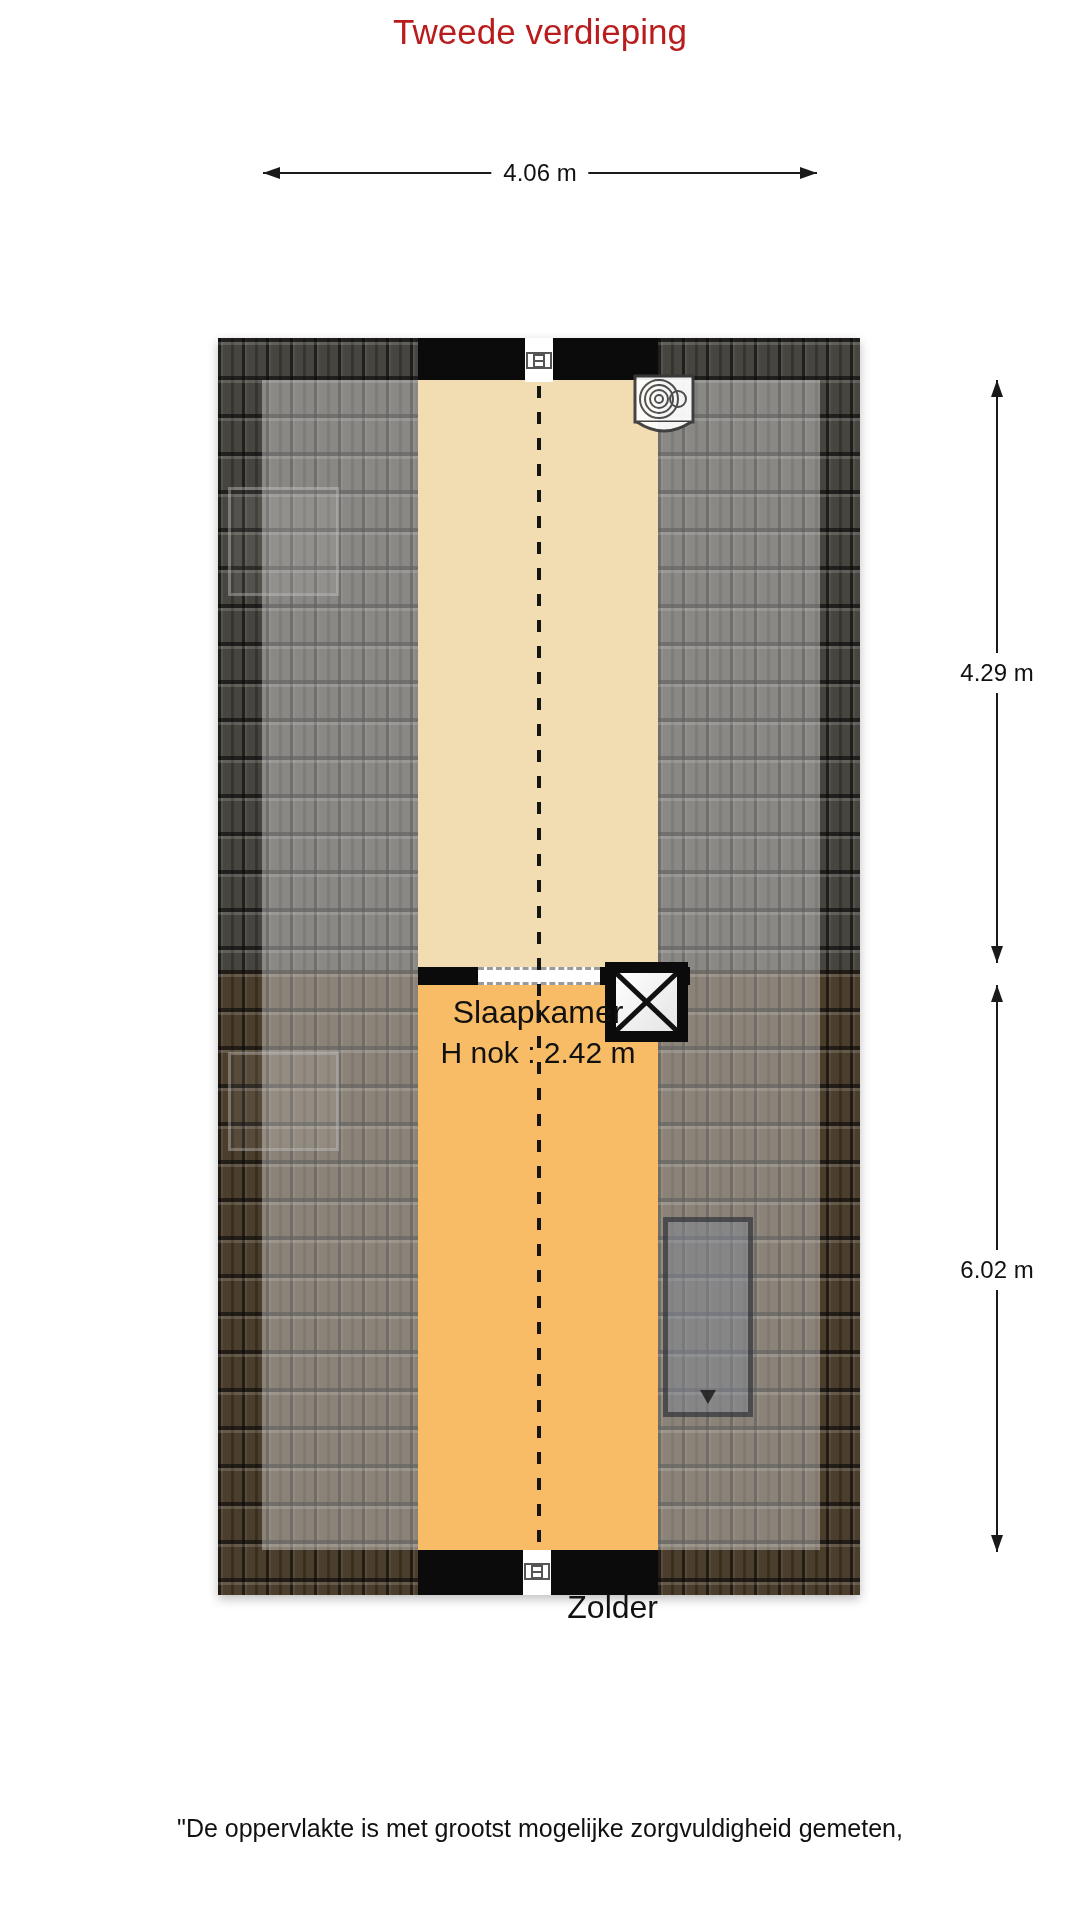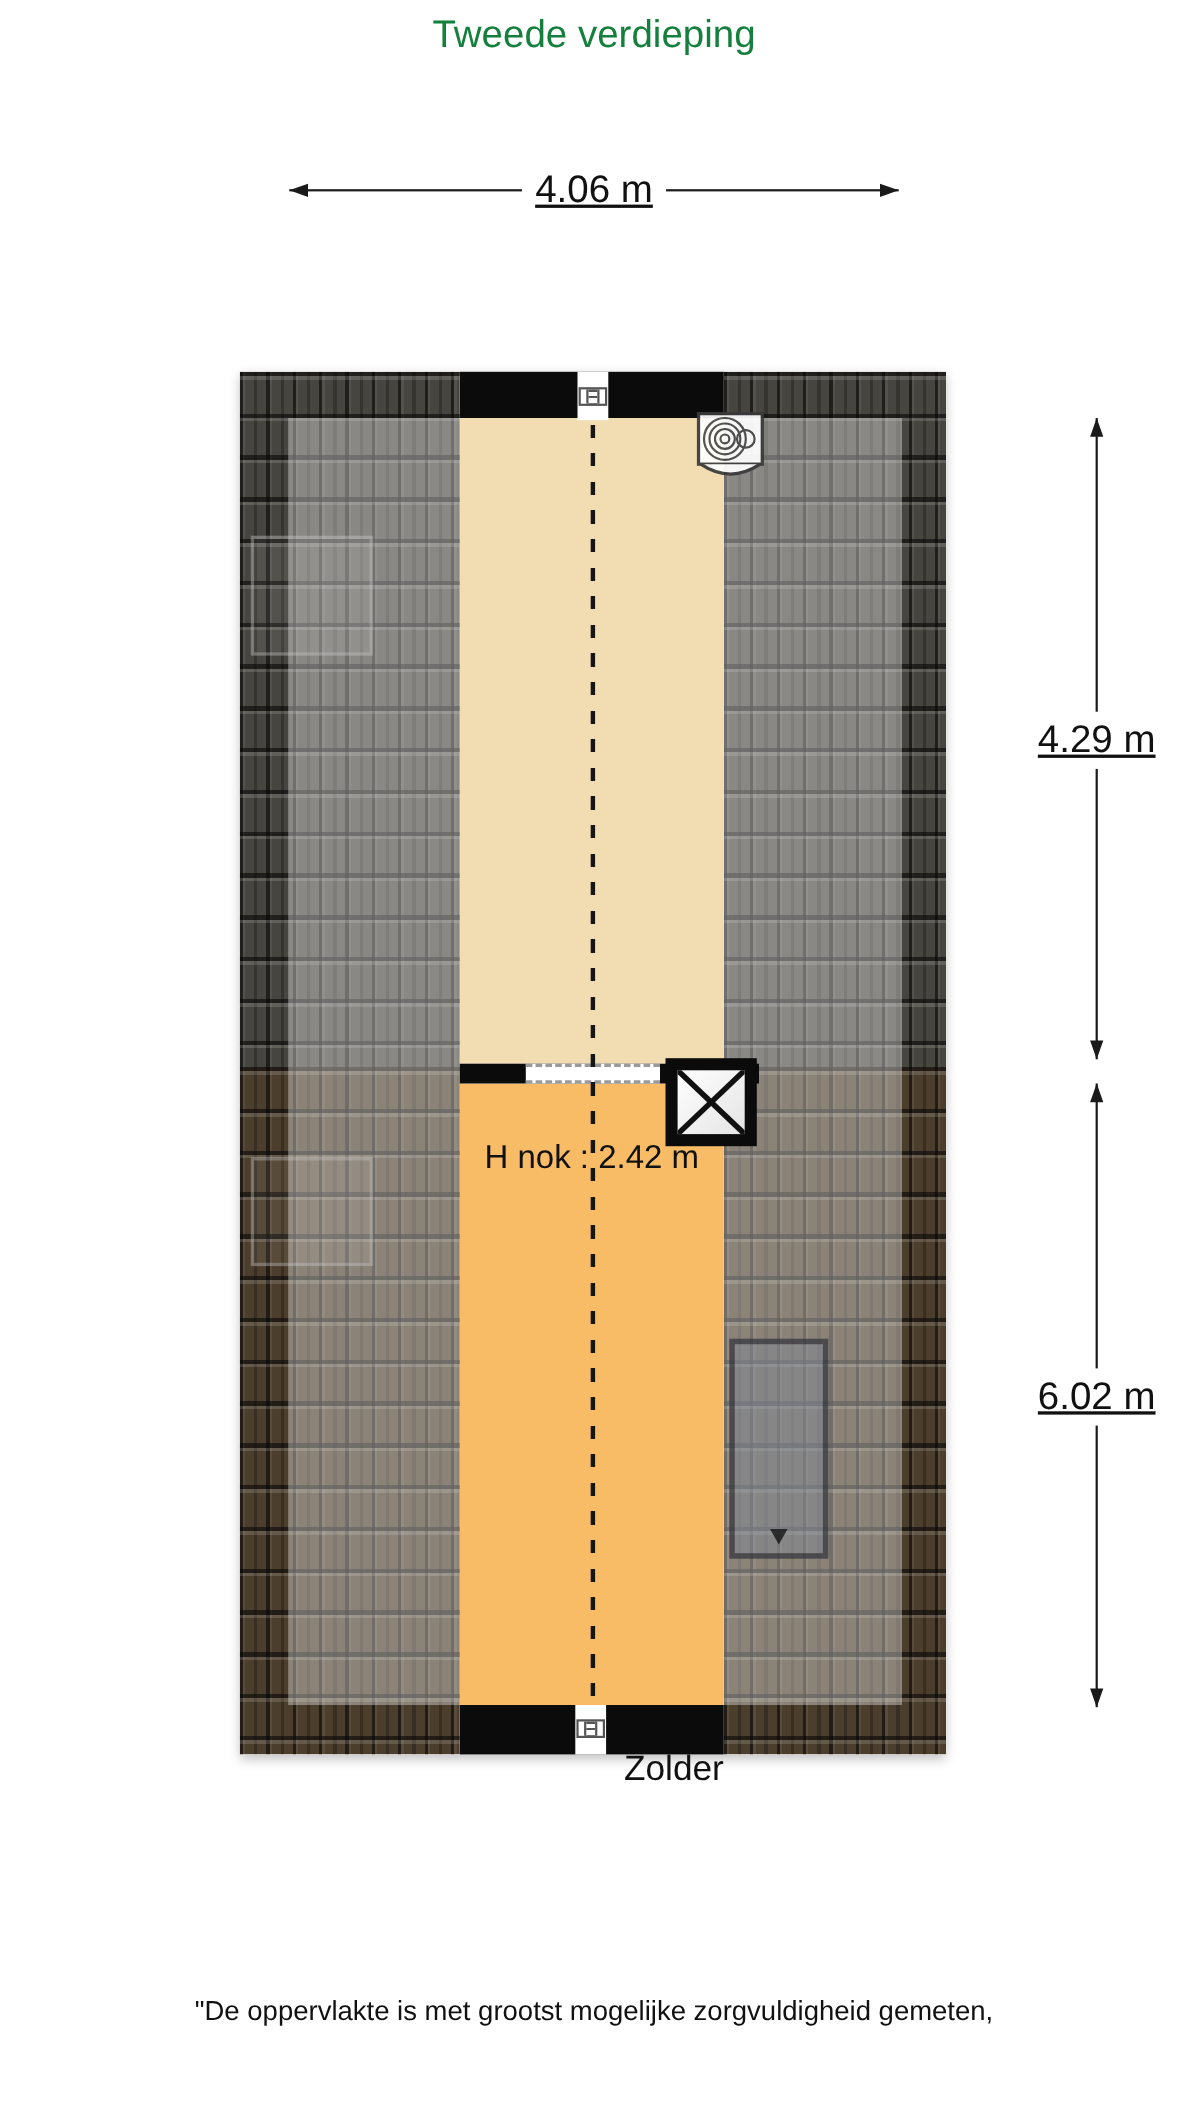--- a/index.html
+++ b/index.html
@@ -5,38 +5,38 @@
   html,body{margin:0;padding:0;}
   body{background:#e9e9e9;}
   .page{
     position:relative; width:1080px; height:1920px; margin:0 auto;
     background:#ffffff; overflow:hidden;
     font-family:"Liberation Sans", sans-serif; color:#1a1a1a;
   }
   
   .title{
     position:absolute; top:12px; left:0; width:1080px;
-    text-align:center; font-size:35px; color:#15803d;
+    text-align:center; font-size:35px; color:#b91c1c;
   }
   .disclaimer{
     position:absolute; top:1814px; left:0; width:1080px;
     text-align:center; font-size:25px; line-height:29px; color:#111;
   }
   
   .dim{position:absolute;}
   .dim .line-h{position:absolute; left:0; right:0; top:6px; height:2px; background:#1a1a1a;}
   .dim .line-v{position:absolute; top:0; bottom:0; left:6px; width:2px; background:#1a1a1a;}
   .ah{position:absolute; width:0; height:0;}
   .ah-left{left:0; top:1px; border-top:6px solid transparent; border-bottom:6px solid transparent; border-right:17px solid #1a1a1a;}
   .ah-right{right:0; top:1px; border-top:6px solid transparent; border-bottom:6px solid transparent; border-left:17px solid #1a1a1a;}
   .ah-up{top:0; left:1px; border-left:6px solid transparent; border-right:6px solid transparent; border-bottom:17px solid #1a1a1a;}
   .ah-down{bottom:0; left:1px; border-left:6px solid transparent; border-right:6px solid transparent; border-top:17px solid #1a1a1a;}
   .dim-label{
     position:absolute; background:#ffffff; white-space:nowrap;
-    font-size:35px; color:#111; padding:2px 12px;text-decoration:underline;
+    font-size:24px; color:#111; padding:2px 12px;
   }
   .dim-label-h{left:50%; top:7px; transform:translate(-50%,-50%);}
   .dim-label-v{left:7px; transform:translate(-50%,-50%); padding:6px 4px;}
   
   .plan{
     position:absolute; left:218px; top:338px; width:642px; height:1257px;
     box-shadow:0 4px 10px rgba(0,0,0,0.25);
   }
   
   .tiles{
@@ -214,20 +214,21 @@
         <circle cx="26" cy="25" r="19" fill="none" stroke="#4a4a4a" stroke-width="2"></circle>
         <circle cx="26" cy="25" r="14" fill="none" stroke="#4a4a4a" stroke-width="2"></circle>
         <circle cx="26" cy="25" r="9" fill="none" stroke="#4a4a4a" stroke-width="2"></circle>
         <circle cx="26" cy="25" r="4" fill="none" stroke="#4a4a4a" stroke-width="2"></circle>
         <circle cx="45" cy="25" r="8" fill="none" stroke="#4a4a4a" stroke-width="2"></circle>
       </svg>
     </div>
 
     <div class="ridge"></div>
 
+    <div class="room-label lbl-slaapkamer">Slaapkamer</div>
     <div class="room-label room-sub lbl-hnok">H nok : 2.42 m</div>
     <div class="room-label lbl-zolder">Zolder</div>
 
   </div>
 
   <div class="disclaimer">
     <div>"De oppervlakte is met grootst mogelijke zorgvuldigheid gemeten,</div>
   </div>
 
 </div>

